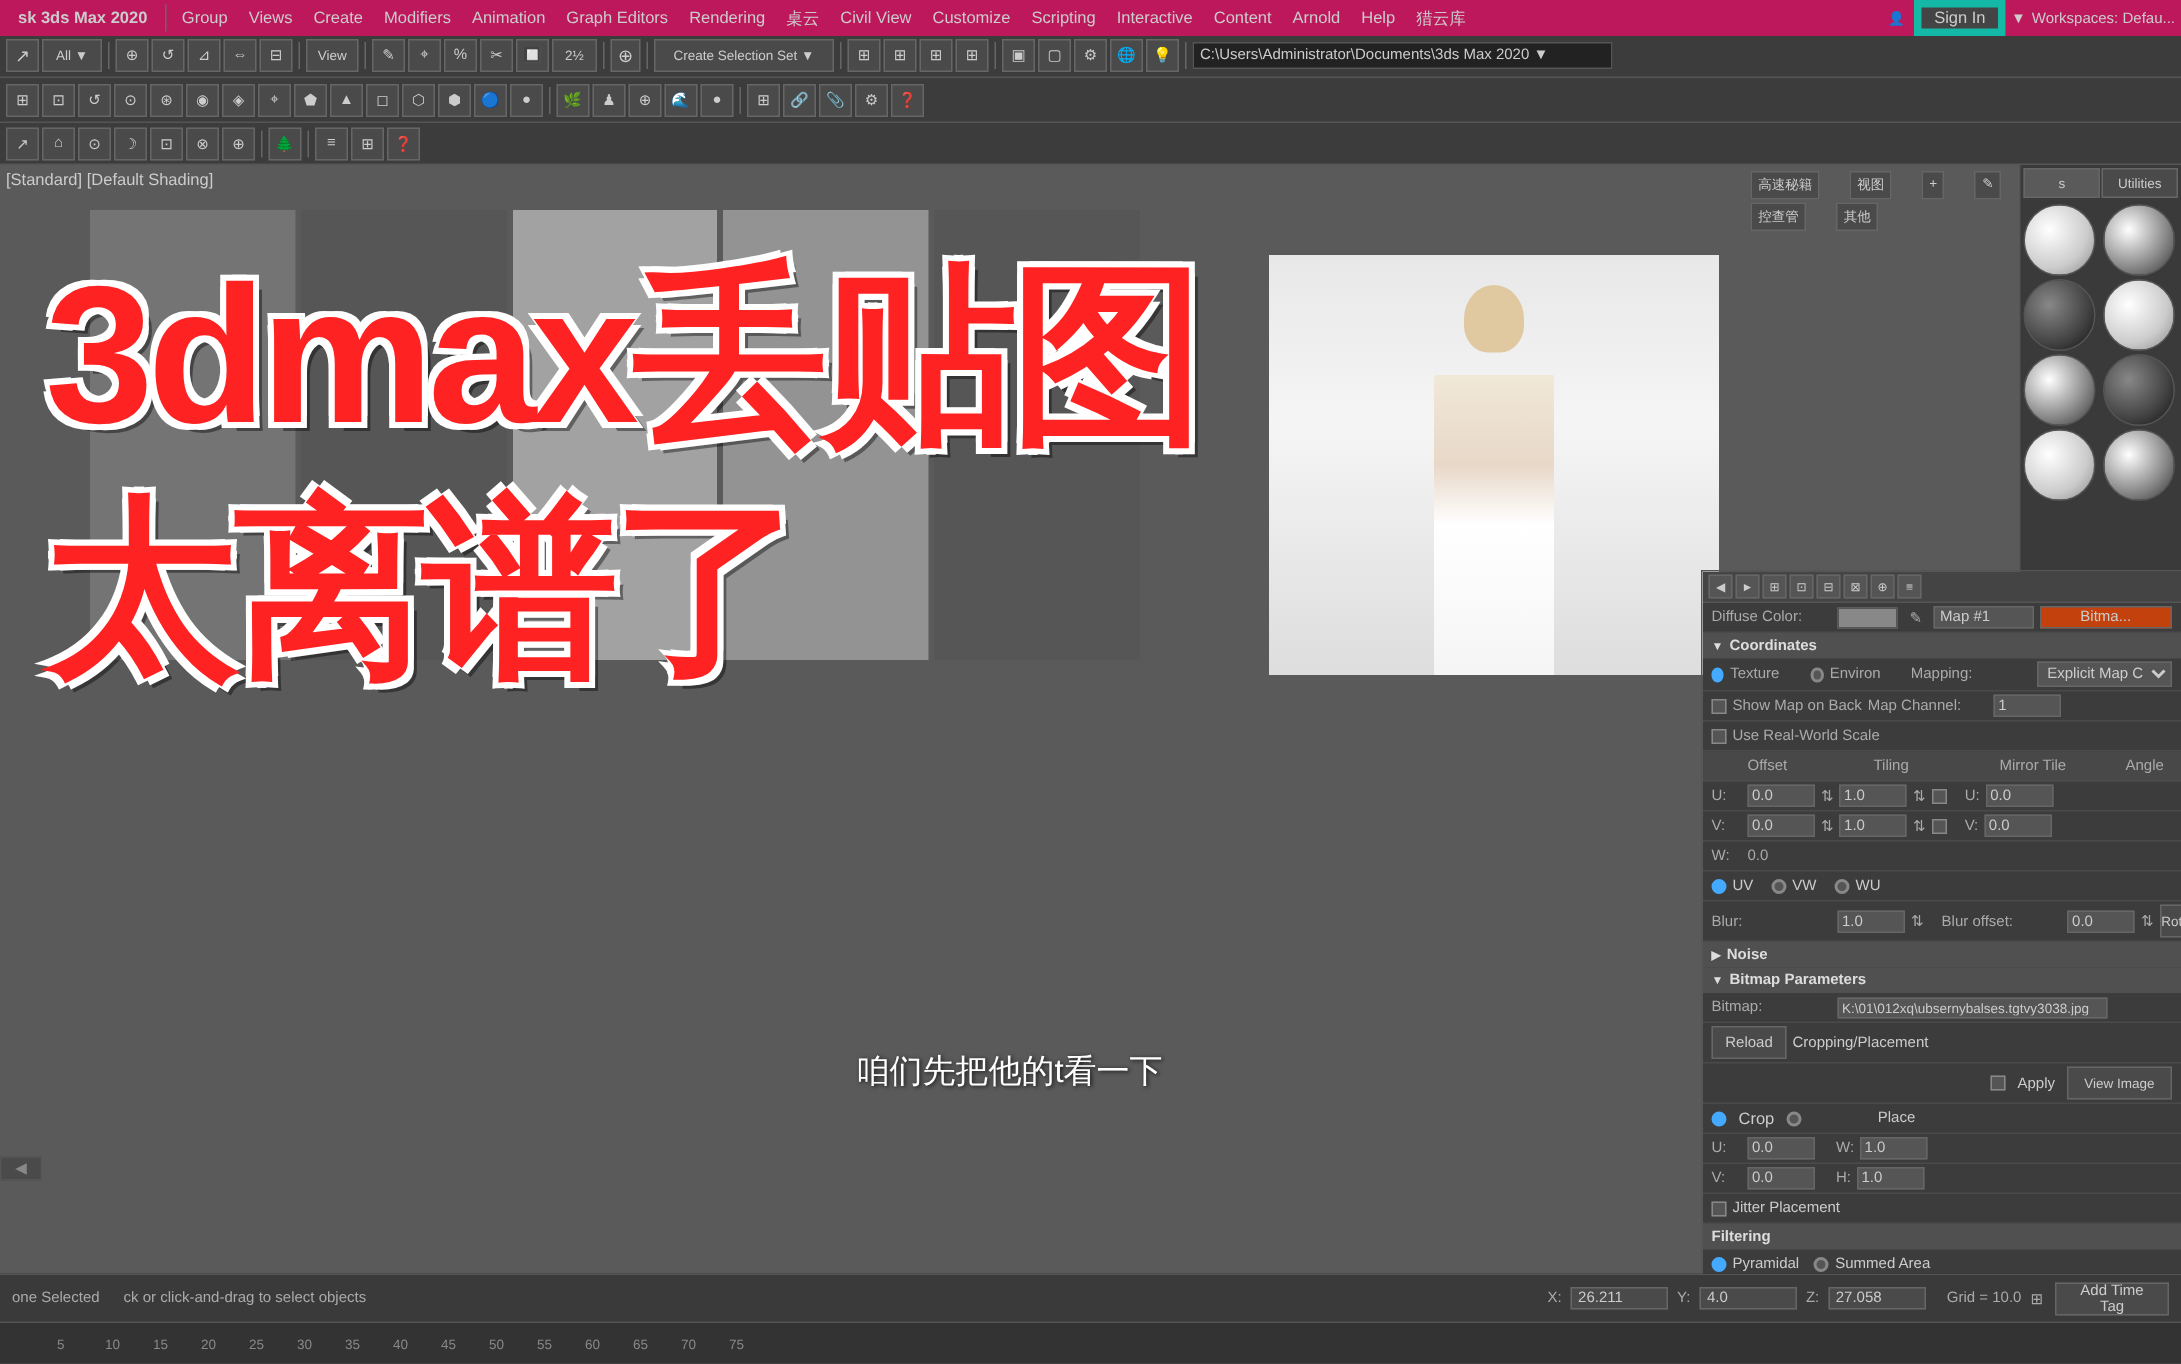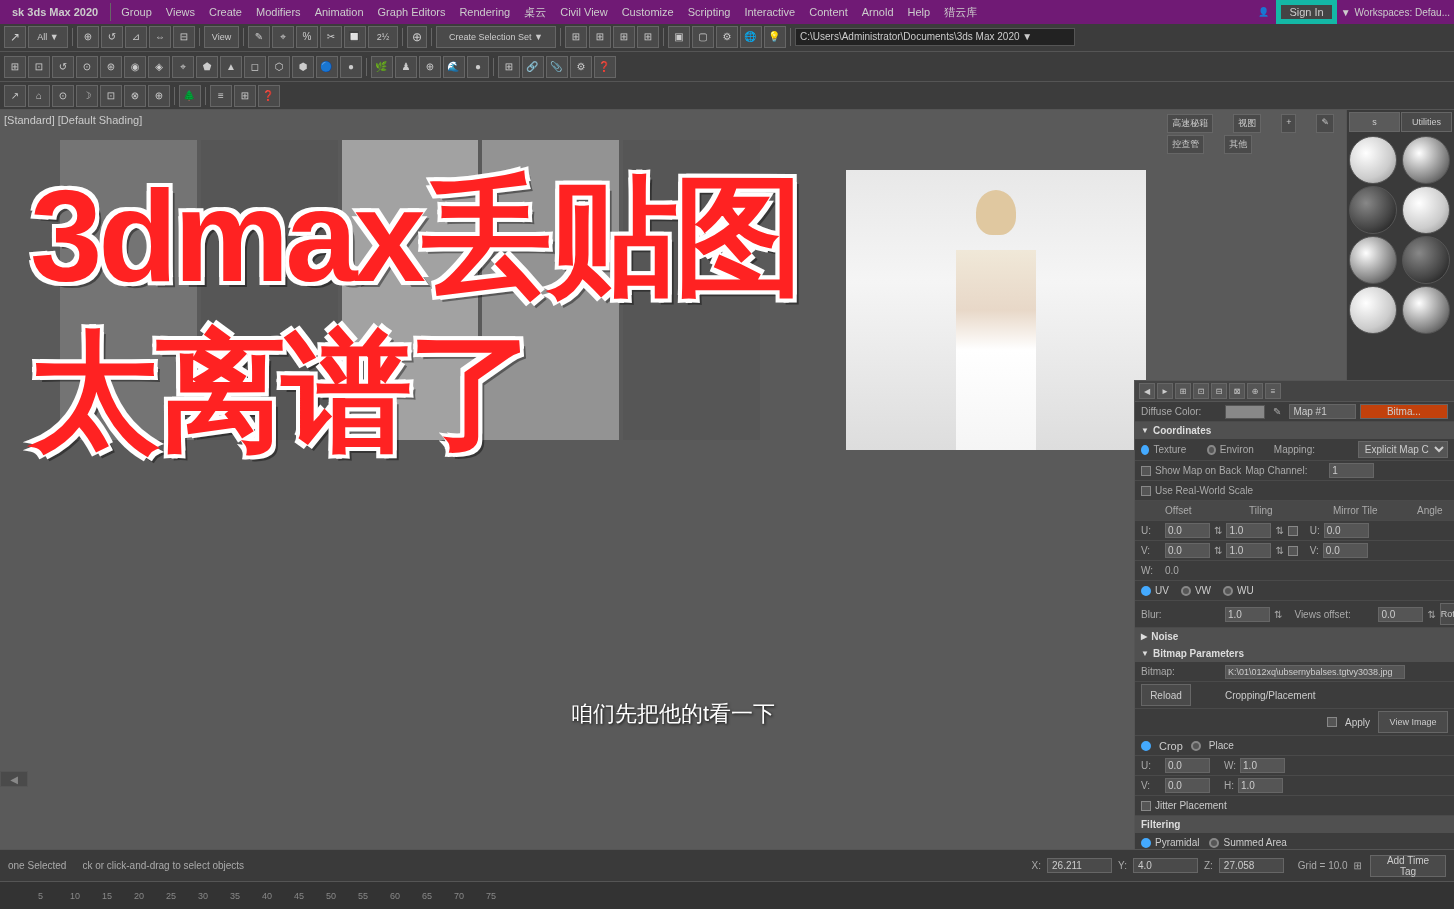--- a/index.html
+++ b/index.html
@@ -9,21 +9,21 @@
       overflow: hidden;
       background: #3a3a3a;
       font-family: 'Arial', sans-serif;
       position: relative;
     }
 
     
     .menu-bar {
       width: 100%;
       height: 22px;
-      background: #701a75;
+      background: #be185d;
       display: flex;
       align-items: center;
       padding: 12px 4px;
       gap: 2px;
       position: absolute;
       top: 0;
       left: 0;
       z-index: 100;
     }
     .menu-item {
@@ -798,21 +798,21 @@
     <span class="prop-radio"></span>
     <span style="font-size:10px;color:#ccc;margin-right:8px;">VW</span>
     <span class="prop-radio"></span>
     <span style="font-size:10px;color:#ccc;">WU</span>
   </div>
 
   <div class="prop-row">
     <span class="prop-label">Blur:</span>
     <input type="text" class="prop-input" value="1.0" style="">
     <span style="font-size:10px;color:#aaa;">⇅</span>
-    <span class="prop-label" style="margin-left:8px;">Views offset:</span>
+    <span class="prop-label" style="margin-left:8px;">Blur offset:</span>
     <input type="text" class="prop-input" value="0.0" style="">
     <span style="font-size:10px;color:#aaa;">⇅</span>
     <button class="toolbar-btn" style="font-size:9px;width:45px;">Rotate</button>
   </div>
 
   <div class="prop-section-header">
     <span class="prop-section-arrow">▶</span>
     <span>Noise</span>
   </div>
 
@@ -821,34 +821,34 @@
     <span>Bitmap Parameters</span>
   </div>
 
   <div class="prop-row">
     <span class="prop-label">Bitmap:</span>
     <input type="text" class="prop-input" style="width: 180px; font-size: 9px;" value="K:\01\012xq\ubsernybalses.tgtvy3038.jpg">
   </div>
 
   <div class="prop-row">
     <button class="toolbar-btn" style="width:50px;font-size:10px;">Reload</button>
-    <span style="margin-left:30px;color:#ccc;font-size:10px;">Cropping/Placement</span>
+    <span style="color:#ccc;font-size:10px;">Cropping/Placement</span>
   </div>
 
   <div class="prop-row" style="justify-content:flex-end;gap:8px;">
     <span class="prop-checkbox"></span>
     <span style="font-size:10px;color:#ccc;">Apply</span>
     <button class="toolbar-btn" style="font-size:9px;width:70px;">View Image</button>
   </div>
 
   <div class="prop-row" style="gap:8px;">
     <span class="prop-radio active"></span>
     <span style="font-size:11px;color:#ccc;">Crop</span>
     <span class="prop-radio"></span>
-    <span style="font-size:10px;color:#ccc;">Place</span>
+    <span style="font-size:10px;color:#ccc;margin-left:43px;">Place</span>
   </div>
 
   <div class="prop-row">
     <span class="prop-label" style="min-width:20px;">U:</span>
     <input type="text" class="prop-input" value="0.0" style="">
     <span style="font-size:10px;color:#aaa;margin-left:10px;">W:</span>
     <input type="text" class="prop-input" value="1.0" style="">
   </div>
 
   <div class="prop-row">

